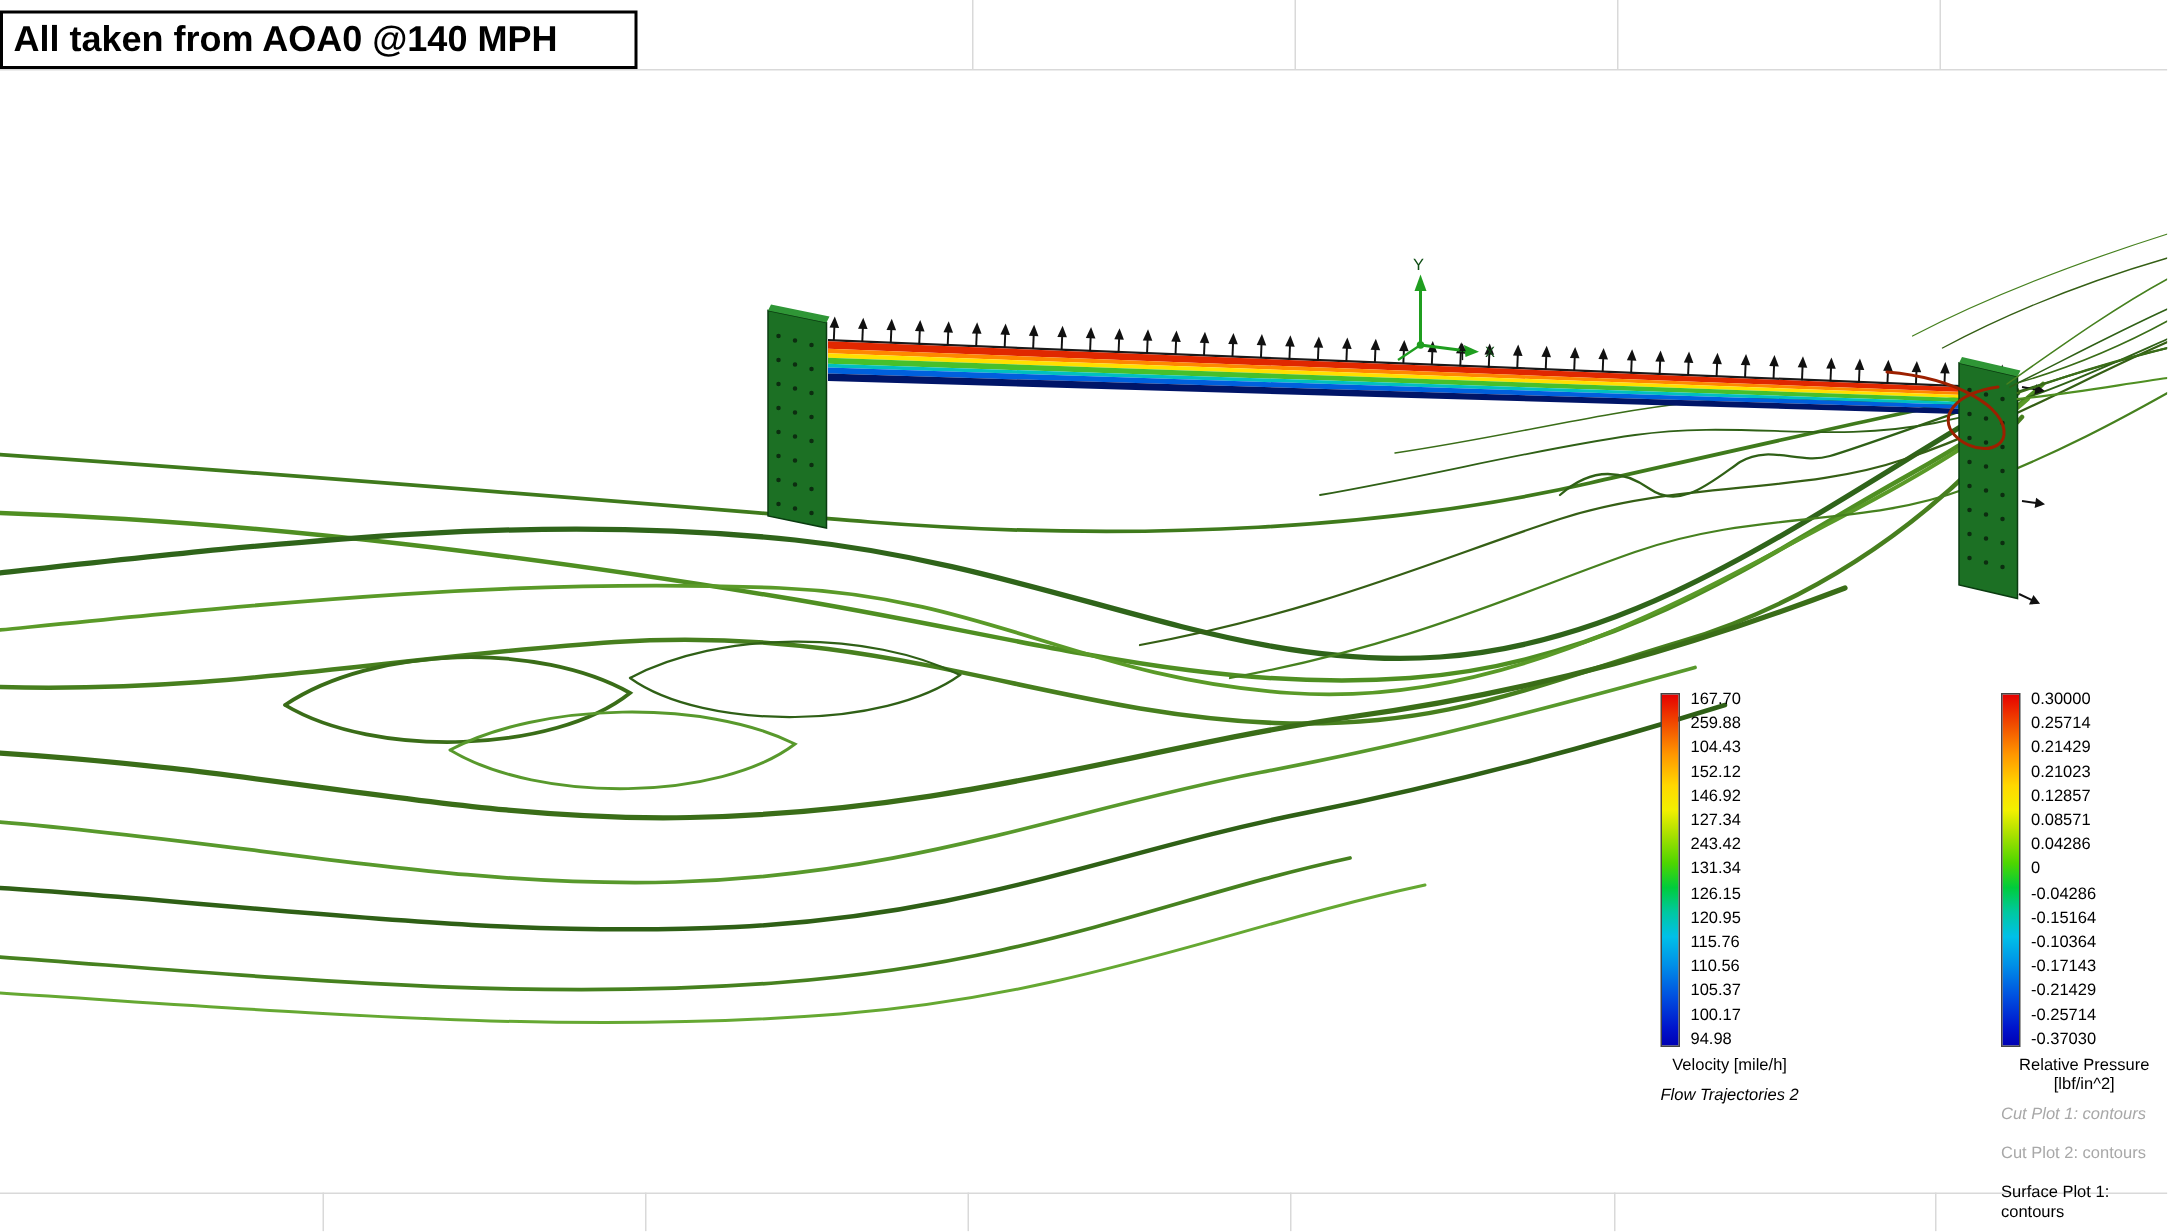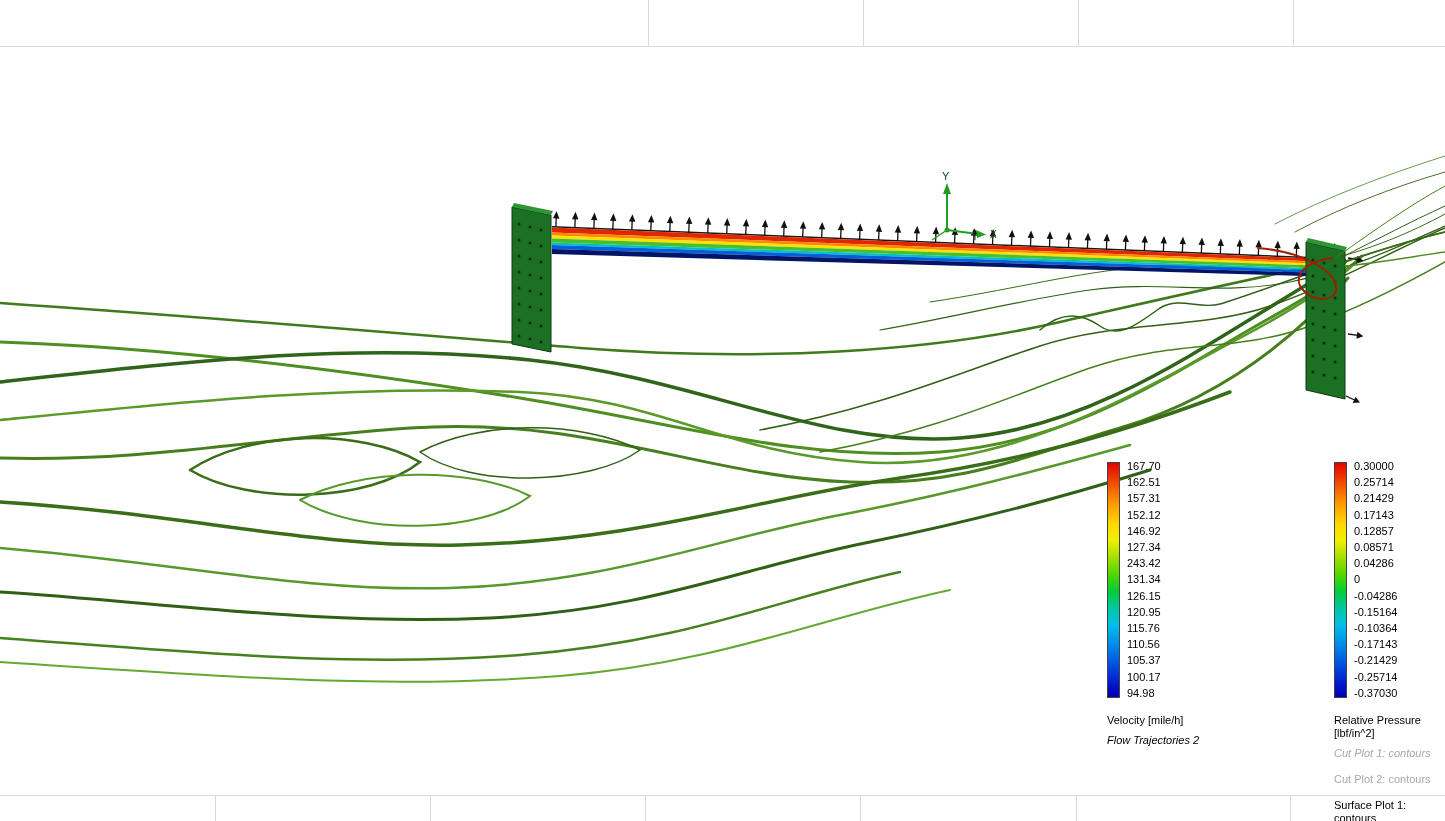--- a/index.html
+++ b/index.html
@@ -14,21 +14,21 @@
   .scene{position:absolute;left:0;top:0;z-index:1;}
   .legend{position:absolute;z-index:4;font-size:11px;line-height:13px;padding-left:44px;}
   .legend-row{display:flex;gap:7px;}
   .colorbar{width:13px;height:236px;border:1px solid #444;box-sizing:border-box;
     background:linear-gradient(to bottom,
       #e60000 0%, #f04800 8%, #ff9600 17%, #ffd800 26%, #f2f000 33%,
       #a8e000 40%, #4ed600 48%, #00cc3c 55%, #00c8a0 62%, #00c0e8 69%,
       #0090e8 77%, #0050e0 86%, #0014cc 95%, #0000b4 100%);}
   .ticks{display:flex;flex-direction:column;justify-content:space-between;height:240px;margin-top:-2px;}
   .ticks span{display:block;}
-  .legend-unit{margin-top:14px;}
+  .legend-unit{margin-top:4px;text-align:center;}
   .legend-caption{margin-top:7px;font-style:italic;}
   .caption-line{margin-top:13px;}
   .muted{color:#a8a8a8;}
 </style>
 </head>
 <body>
 
 <div class="canvas">
 
   <div class="grid h" style="top:46px;left:0;width:1445px;"></div>
@@ -37,20 +37,23 @@
   <div class="grid v" style="left:1078px;top:0;height:46px;"></div>
   <div class="grid v" style="left:1293px;top:0;height:46px;"></div>
   <div class="grid h" style="top:795px;left:0;width:1445px;"></div>
   <div class="grid v" style="left:215px;top:795px;height:26px;"></div>
   <div class="grid v" style="left:430px;top:795px;height:26px;"></div>
   <div class="grid v" style="left:645px;top:795px;height:26px;"></div>
   <div class="grid v" style="left:860px;top:795px;height:26px;"></div>
   <div class="grid v" style="left:1076px;top:795px;height:26px;"></div>
   <div class="grid v" style="left:1290px;top:795px;height:26px;"></div>
 
+  <div class="title-cell">
+    <span>All taken from AOA0 @140 MPH</span>
+  </div>
 
   <svg class="scene" width="1445" height="821" viewBox="0 0 1445 821">
     <defs>
       <g id="uparrow">
         <line x1="0" y1="3" x2="0" y2="-7" stroke="#111" stroke-width="1.3"></line>
         <polygon points="-3.2,-5.5 3.2,-5.5 0,-13" fill="#111"></polygon>
       </g>
       <g id="rightarrow">
         <line x1="0" y1="0" x2="10" y2="0" stroke="#111" stroke-width="1.3"></line>
         <polygon points="9,-3.5 9,3.5 15.5,0" fill="#111"></polygon>
@@ -177,22 +180,22 @@
       <circle cx="947" cy="230" r="2.5" fill="#1f9e1f"></circle>
       <use href="#uparrow" transform="translate(975,238) scale(0.7)"></use>
     </g>
   </svg>
 
   <div class="legend" style="left:1063px;top:462px;">
     <div class="legend-row">
       <div class="colorbar"></div>
       <div class="ticks">
         <span>167.70</span>
-        <span>162.51</span>
-        <span>157.31</span>
+        <span>259.88</span>
+        <span>104.43</span>
         <span>152.12</span>
         <span>146.92</span>
         <span>127.34</span>
         <span>243.42</span>
         <span>131.34</span>
         <span>126.15</span>
         <span>120.95</span>
         <span>115.76</span>
         <span>110.56</span>
         <span>105.37</span>
@@ -204,21 +207,21 @@
     <div class="legend-caption">Flow Trajectories 2</div>
   </div>
 
   <div class="legend" style="left:1290px;top:462px;">
     <div class="legend-row">
       <div class="colorbar"></div>
       <div class="ticks">
         <span>0.30000</span>
         <span>0.25714</span>
         <span>0.21429</span>
-        <span>0.17143</span>
+        <span>0.21023</span>
         <span>0.12857</span>
         <span>0.08571</span>
         <span>0.04286</span>
         <span>0</span>
         <span>-0.04286</span>
         <span>-0.15164</span>
         <span>-0.10364</span>
         <span>-0.17143</span>
         <span>-0.21429</span>
         <span>-0.25714</span>

